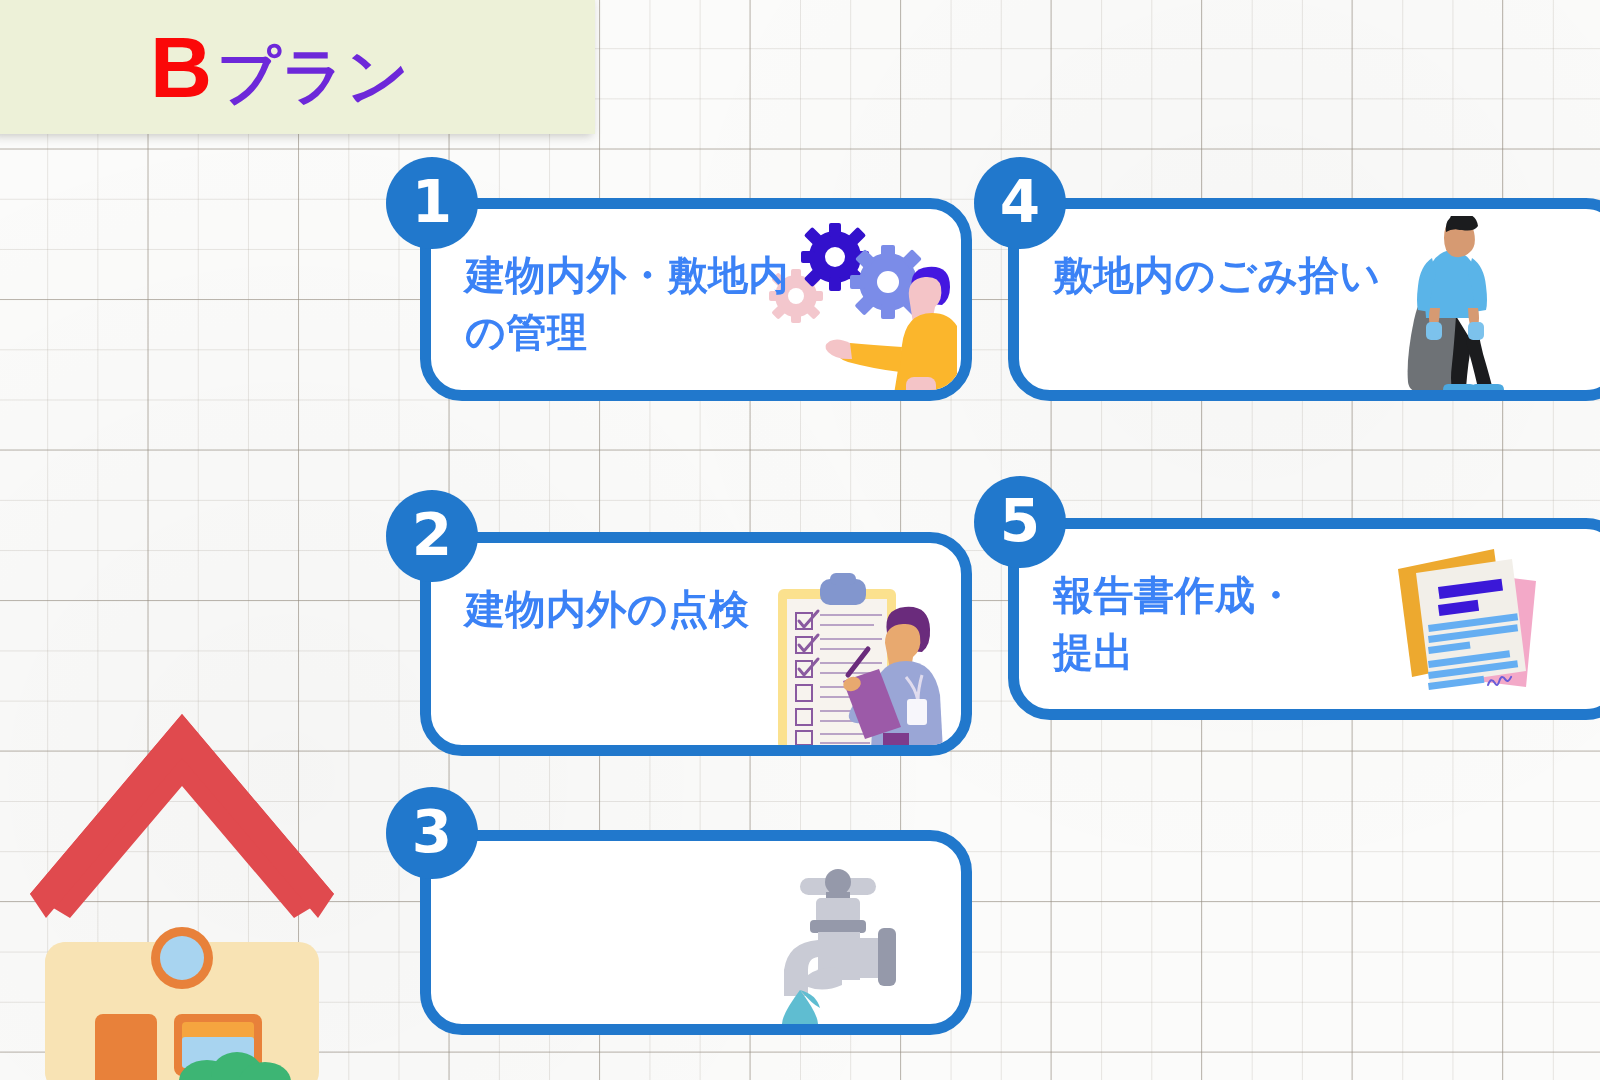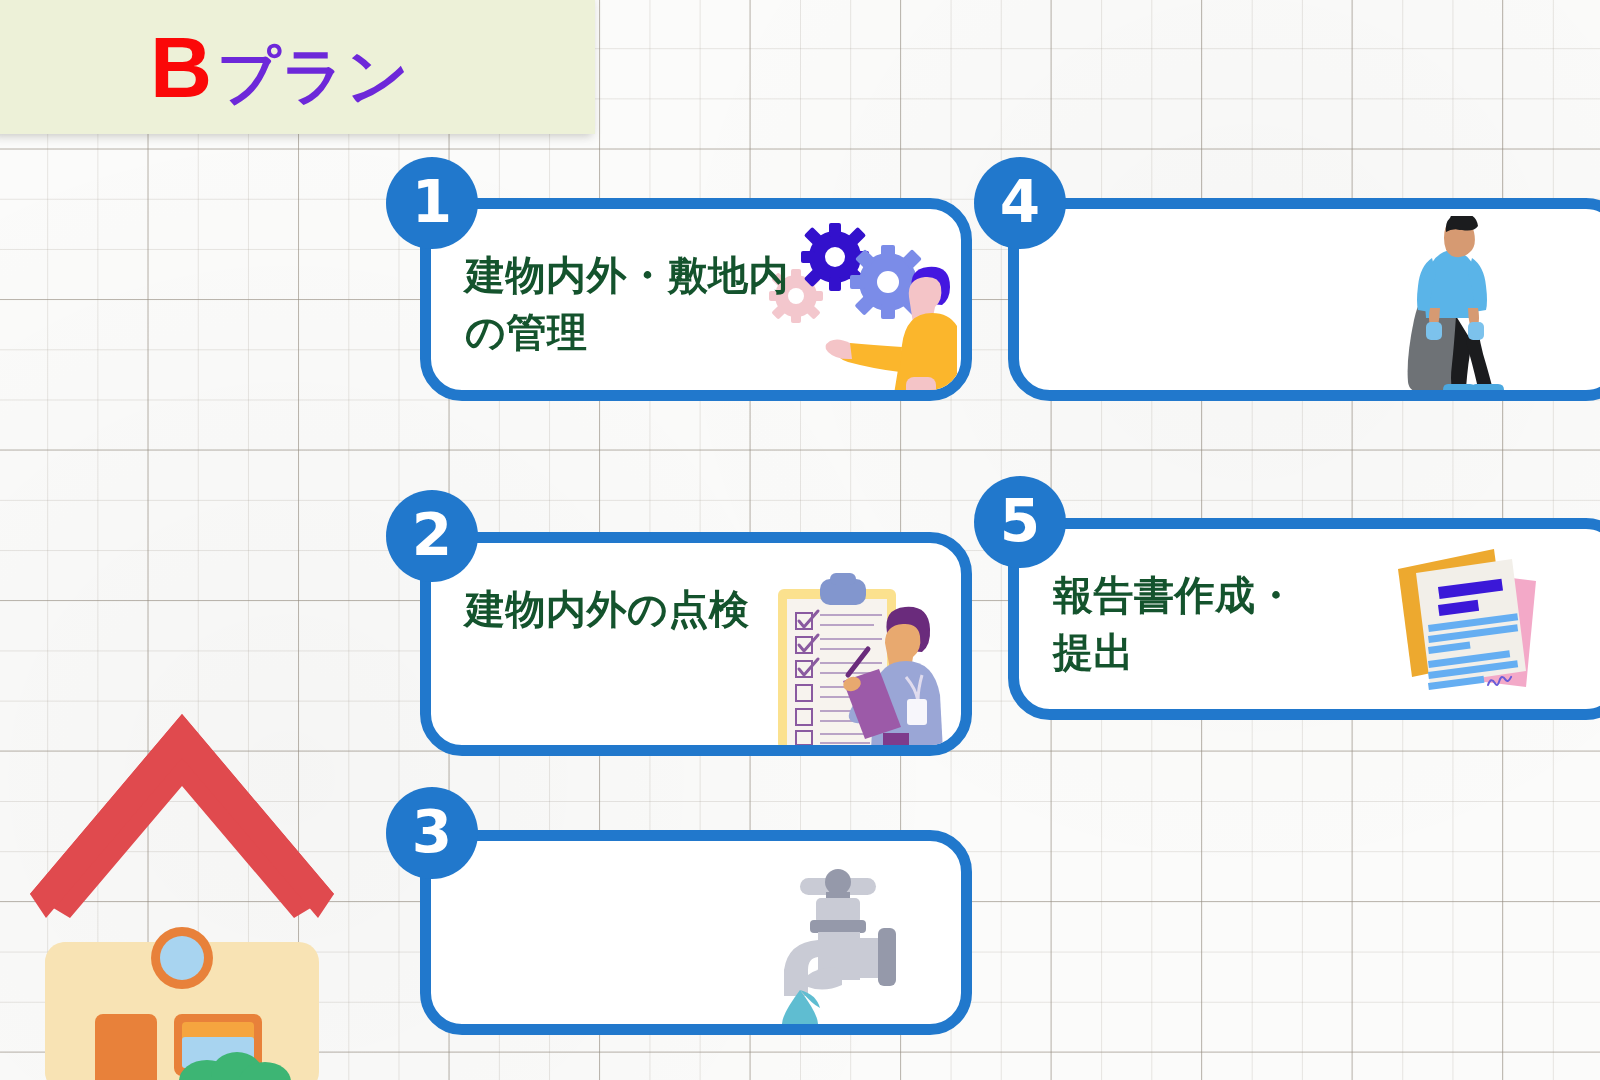--- a/index.html
+++ b/index.html
@@ -90,21 +90,21 @@
     z-index: 3;
   }
   .card-label {
     position: absolute;
     left: 34px;
     top: 38px;
     font-family: "DejaVu Sans", "Liberation Sans", sans-serif;
     font-weight: 700;
     font-size: 40px;
     line-height: 1.42;
-    color: #14532d;
+    color: #3b82f6;
     letter-spacing: 0.5px;
     white-space: pre-line;
     z-index: 2;
   }
 
   
   .badge {
     position: absolute;
     width: 92px;
     height: 92px;
@@ -326,20 +326,21 @@
       <rect x="104" y="96" width="22" height="40" fill="#c9cbd5"></rect>
       <rect x="122" y="86" width="18" height="58" rx="6" fill="#9599aa"></rect>
 
       <path d="M44 148 q18 24 18 34 a18 18 0 0 1 -36 0 q0 -10 18 -34 z" fill="#5fbdd1"></path>
       <path d="M44 148 q12 14 20 18 q-4 -14 -20 -18 z" fill="#5fbdd1"></path>
     </svg>
   </div>
   <div class="badge" id="badge-3">3</div>
 
   <div class="card" id="card-4">
+    <div class="card-label">敷地内のごみ拾い</div>
     <svg class="art" id="art-4" viewBox="0 0 145 180">
 
       <path d="M40 74 q-14 2 -20 30 q-8 38 -6 62 q1 10 14 11 l26 0 q10 -1 10 -12 l-2 -66 q-2 -24 -22 -25 z" fill="#6e7276"></path>
       <path d="M40 74 q-10 0 -14 14 q8 -2 16 2 q10 -6 22 0 q-4 -16 -24 -16 z" fill="#1b1c1e"></path>
       <path d="M58 78 q8 -2 14 4 q-4 8 -14 6 z" fill="#1b1c1e"></path>
 
       <path d="M62 100 q-2 30 -4 48 q-2 16 0 24 l14 0 q2 -26 6 -46 z" fill="#1b1c1e"></path>
       <path d="M82 100 q4 30 10 48 q4 14 6 22 l-14 2 q-6 -26 -12 -46 z" fill="#1b1c1e"></path>
 
       <path d="M54 168 h22 q6 0 6 6 t-6 6 h-22 q-5 0 -5 -6 t5 -6 z" fill="#4ba8e0"></path>

